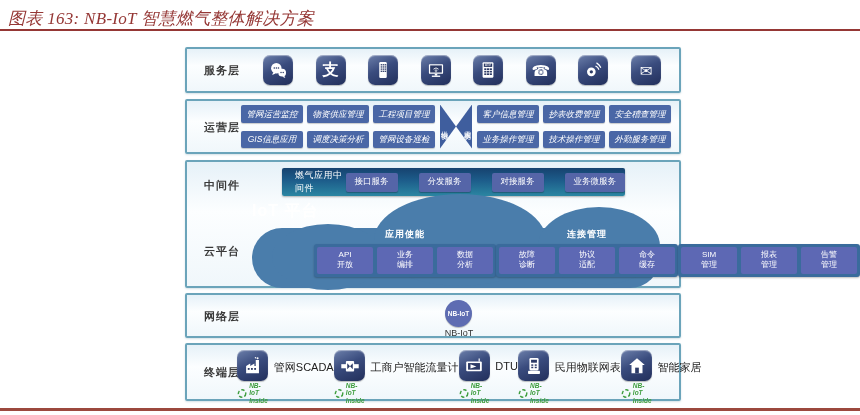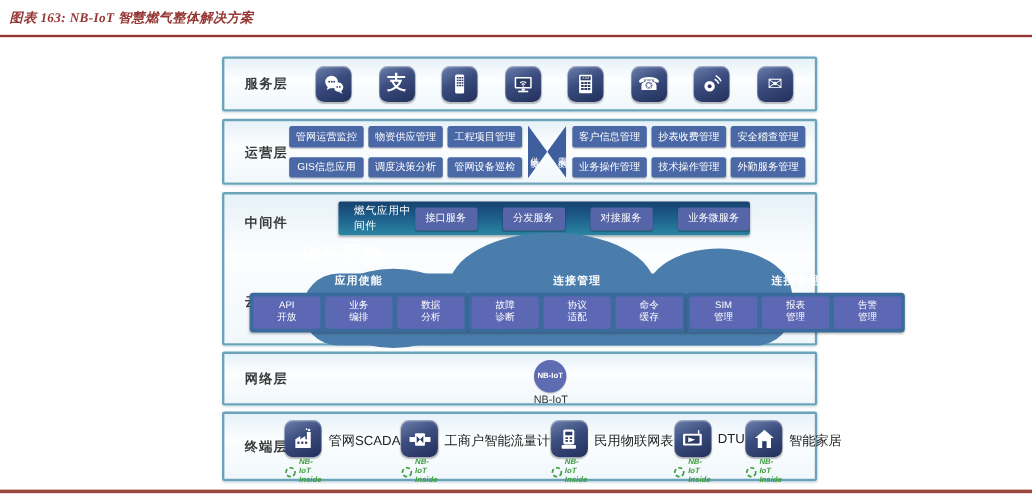--- a/index.html
+++ b/index.html
@@ -2,21 +2,21 @@
 <html><head>
 <meta charset="utf-8">
 <style>
   html,body{margin:0;padding:0;}
   body{
     width:860px;height:415px;position:relative;background:#fff;overflow:hidden;
     font-family:"Liberation Sans","DejaVu Sans",sans-serif;
   }
   .page-title{
     position:absolute;left:8px;top:7px;font-family:"Liberation Serif","DejaVu Serif",serif;
-    font-style:italic;font-weight:bold;font-size:11px;color:#953735;letter-spacing:.3px;
+    font-style:italic;font-weight:normal;font-size:17px;color:#953735;letter-spacing:.3px;
   }
   .title-rule{position:absolute;left:0;top:29px;width:860px;height:2px;background:#953735;}
   .bottom-rule{position:absolute;left:0;top:408px;width:860px;height:3px;background:#9c483e;}
 
   .layer{
     position:absolute;left:185px;width:496px;box-sizing:border-box;
     border:2px solid #6ba4ba;border-radius:2px;
     background:linear-gradient(180deg,#e6f1f8 0%,#fcfeff 40%,#f0f7fb 100%);
     box-shadow:0 1px 2px rgba(90,140,160,.25);
   }
@@ -33,21 +33,21 @@
     background:linear-gradient(155deg,#6d80ab 0%,#3a4c7e 45%,#222f5b 100%);
     box-shadow:inset 0 1px 1px rgba(255,255,255,.45),0 1px 1px rgba(0,0,0,.25);
     display:flex;align-items:center;justify-content:center;color:#fff;
   }
   .app-icon .glyph{font-size:15px;line-height:1;color:#fff;}
   .app-icon .glyph-cn{font-size:16px;font-weight:bold;}
 
   
   .op-row{position:absolute;left:54px;right:6px;top:50%;transform:translateY(-50%);
     display:flex;align-items:center;gap:5px;}
-  .op-grid{display:grid;grid-template-columns:repeat(3,62px);gap:8px 4px;}
+  .op-grid{display:grid;grid-template-columns:repeat(3,62px);gap:8px 4px;font-style:italic;}
   .op-box{
     background:#4a67a6;color:#fff;font-size:8.5px;line-height:1;text-align:center;
     padding:4.5px 0;border-radius:2px;box-shadow:0 1px 1px rgba(0,0,0,.2);white-space:nowrap;
   }
   .bowtie{position:relative;width:32px;height:44px;flex:0 0 auto;}
   .tri{position:absolute;top:0;width:16px;height:44px;background:#3f5e9e;}
   .tri-left{left:0;clip-path:polygon(0 0,100% 50%,0 100%);}
   .tri-right{right:0;clip-path:polygon(100% 0,0 50%,100% 100%);}
   .tri-text{
     position:absolute;top:50%;transform:translateY(-50%);writing-mode:vertical-rl;
@@ -70,21 +70,21 @@
 
   .cloud{position:absolute;left:65px;top:32px;width:408px;height:94px;}
   .cloud-shape{position:absolute;background:#4a7dab;}
   .cs1{left:0;top:34px;width:408px;height:60px;border-radius:36px;}
   .cs2{left:122px;top:0;width:172px;height:92px;border-radius:50%;}
   .cs3{left:286px;top:13px;width:122px;height:78px;border-radius:50%;}
   .cs4{left:20px;top:30px;width:112px;height:66px;border-radius:50%;}
   .cloud-content{position:absolute;left:0;top:0;right:0;bottom:0;z-index:2;}
   .iot-title{position:absolute;left:0;right:30px;top:7px;
     color:#fff;font-size:16px;font-weight:bold;letter-spacing:1px;}
-  .cloud-groups{position:absolute;left:22px;right:12px;top:34px;display:flex;justify-content:center;padding-left:40px;}
+  .cloud-groups{position:absolute;left:22px;right:12px;top:34px;display:flex;justify-content:flex-start;padding-left:40px;}
   .cgroup{display:flex;flex-direction:column;align-items:center;gap:3px;}
   .cgroup-name{color:#fff;font-size:9px;font-weight:bold;letter-spacing:1px;}
   .cpanel{background:#3a6b9c;border-radius:3px;padding:3px;display:flex;gap:4px;
     box-shadow:0 1px 2px rgba(0,0,0,.25);}
   .citem{
     width:56px;background:#5d68b4;border-radius:2px;color:#fff;font-size:8px;line-height:1.3;
     text-align:center;padding:3px 0;
   }
   .citem span{display:block;}
 
@@ -372,20 +372,43 @@
             </div>
         </div>
       </div>
       <div class="dev-label">工商户智能流量计</div>
     </div>
 
     <div class="device">
       <div class="device-col">
         <div class="dev-icon">
           <svg viewBox="0 0 24 24" width="22" height="22">
+            <rect x="17" y="3.8" width="1.3" height="3.4" fill="#fff"></rect>
+            <rect x="3.5" y="7" width="17" height="10.8" rx="1.2" fill="#fff"></rect>
+            <rect x="5.5" y="8.8" width="13" height="7.2" fill="#2c3a66"></rect>
+            <polygon points="8.2,10.2 8.2,14.8 14.6,12.5" fill="#fff"></polygon>
+          </svg>
+        </div>
+        <div class="nb-badge">
+          <svg width="11" height="11" viewBox="0 0 12 12">
+              <circle cx="6" cy="6" r="4.4" fill="none" stroke="#3f9e3f" stroke-width="1.7" stroke-dasharray="4 2.4"></circle>
+            </svg>
+          <div class="nb-badge-text">
+              <span>NB-IoT</span>
+              <span>Inside</span>
+            </div>
+        </div>
+      </div>
+      <div class="dev-label">DTU</div>
+    </div>
+
+    <div class="device">
+      <div class="device-col">
+        <div class="dev-icon">
+          <svg viewBox="0 0 24 24" width="22" height="22">
             <rect x="7" y="3.2" width="10" height="13.6" rx="1.5" fill="#fff"></rect>
             <rect x="8.8" y="5.2" width="6.4" height="3.2" fill="#2c3a66"></rect>
             <g fill="#2c3a66">
                 <rect x="9" y="10.2" width="2.2" height="1.6"></rect>
                 <rect x="12.8" y="10.2" width="2.2" height="1.6"></rect>
                 <rect x="9" y="12.8" width="2.2" height="1.6"></rect>
                 <rect x="12.8" y="12.8" width="2.2" height="1.6"></rect>
               </g>
             <rect x="5.5" y="17.2" width="13" height="3.4" rx="0.8" fill="#fff"></rect>
           </svg>
@@ -400,54 +423,31 @@
             </div>
         </div>
       </div>
       <div class="dev-label">民用物联网表</div>
     </div>
 
     <div class="device">
       <div class="device-col">
         <div class="dev-icon">
           <svg viewBox="0 0 24 24" width="22" height="22">
-            <rect x="17" y="3.8" width="1.3" height="3.4" fill="#fff"></rect>
-            <rect x="3.5" y="7" width="17" height="10.8" rx="1.2" fill="#fff"></rect>
-            <rect x="5.5" y="8.8" width="13" height="7.2" fill="#2c3a66"></rect>
-            <polygon points="8.2,10.2 8.2,14.8 14.6,12.5" fill="#fff"></polygon>
+            <path d="M12 3.5 L3.5 10.8 H6 V20 H18 V10.8 H20.5 Z" fill="#fff"></path>
+            <rect x="10" y="13.8" width="4" height="6.2" fill="#2c3a66"></rect>
           </svg>
         </div>
         <div class="nb-badge">
           <svg width="11" height="11" viewBox="0 0 12 12">
               <circle cx="6" cy="6" r="4.4" fill="none" stroke="#3f9e3f" stroke-width="1.7" stroke-dasharray="4 2.4"></circle>
             </svg>
           <div class="nb-badge-text">
               <span>NB-IoT</span>
               <span>Inside</span>
             </div>
         </div>
       </div>
-      <div class="dev-label">DTU</div>
-    </div>
-
-    <div class="device">
-      <div class="device-col">
-        <div class="dev-icon">
-          <svg viewBox="0 0 24 24" width="22" height="22">
-            <path d="M12 3.5 L3.5 10.8 H6 V20 H18 V10.8 H20.5 Z" fill="#fff"></path>
-            <rect x="10" y="13.8" width="4" height="6.2" fill="#2c3a66"></rect>
-          </svg>
-        </div>
-        <div class="nb-badge">
-          <svg width="11" height="11" viewBox="0 0 12 12">
-              <circle cx="6" cy="6" r="4.4" fill="none" stroke="#3f9e3f" stroke-width="1.7" stroke-dasharray="4 2.4"></circle>
-            </svg>
-          <div class="nb-badge-text">
-              <span>NB-IoT</span>
-              <span>Inside</span>
-            </div>
-        </div>
-      </div>
       <div class="dev-label">智能家居</div>
     </div>
 
   </div>
 </div>
 
 </body></html>

